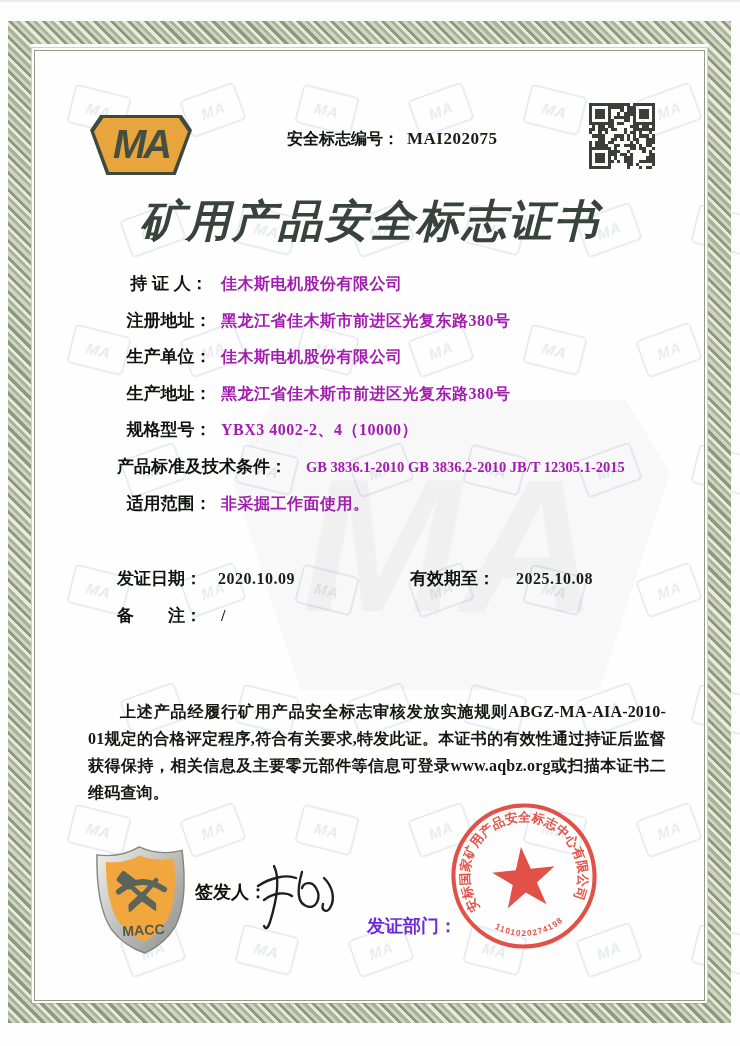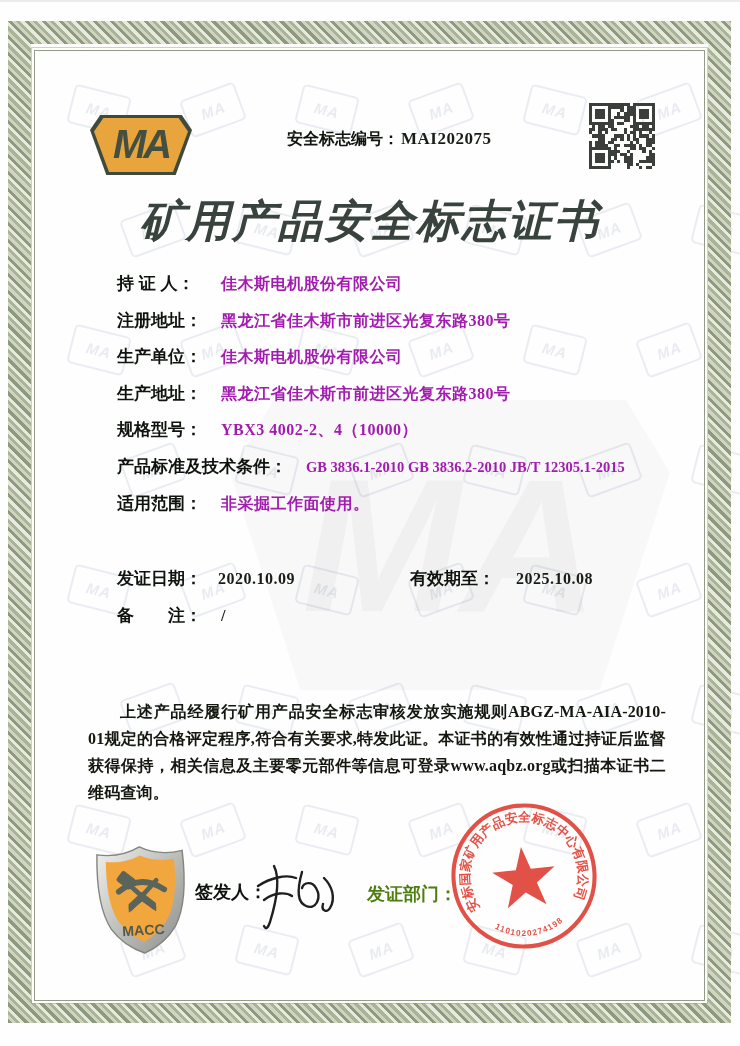--- a/index.html
+++ b/index.html
@@ -35,32 +35,32 @@
   .ma-badge{position:absolute;left:90px;top:115px;width:102px;height:60px;}
   .ma-outer{position:absolute;inset:0;background:#3f4a3c;
     clip-path:polygon(10% 0,90% 0,100% 25%,84% 100%,16% 100%,0 25%);}
   .ma-inner{position:absolute;inset:3px 4px;background:#e8a53e;
     clip-path:polygon(10% 0,90% 0,100% 25%,84% 100%,16% 100%,0 25%);
     display:flex;align-items:center;justify-content:center;}
   .ma-text{font-family:"Liberation Sans",sans-serif;font-weight:bold;font-style:italic;
     font-size:40px;color:#454f41;letter-spacing:-3px;line-height:1;transform:translateY(-1px);}
 
   
-  .mark-line{position:absolute;left:287px;top:129px;display:flex;align-items:baseline;gap:2px;}
+  .mark-line{position:absolute;left:287px;top:129px;display:flex;align-items:baseline;gap:8px;}
   .mark-label{font-family:"Liberation Sans",sans-serif;font-weight:bold;font-size:16px;color:#10140e;}
   .mark-value{font-size:17px;font-weight:600;color:#181d15;letter-spacing:.5px;}
 
   .qr{position:absolute;left:589px;top:103px;width:66px;height:66px;}
 
   .title{position:absolute;left:0;right:0;top:192px;margin:0;text-align:center;
     font-size:44px;font-weight:bold;letter-spacing:2px;color:#39433d;font-style:italic;}
 
   
   .fields{position:absolute;left:117px;top:272px;width:560px;}
-  .frow{display:flex;align-items:baseline;height:36.6px;}
+  .frow{display:flex;align-items:baseline;height:36.6px;text-align:center;}
   .lbl{font-family:"Liberation Sans",sans-serif;font-weight:bold;font-size:17px;color:#0e130d;}
   .frow .lbl{width:104px;flex:none;}
   .frow .val{font-size:16px;font-weight:600;color:#a21caf;letter-spacing:.5px;}
   .frow.wide .lbl{width:auto;margin-right:19px;}
   .frow.wide .val{font-size:14.5px;letter-spacing:0;}
 
   .daterow{position:absolute;left:117px;top:567px;display:flex;align-items:baseline;}
   .daterow .l1{width:101px;}
   .daterow .v1{width:192px;}
   .daterow .l2{width:106px;}
@@ -72,22 +72,22 @@
 
   .statement{position:absolute;left:88px;top:698px;width:578px;margin:0;
     font-size:16px;line-height:27px;font-weight:600;color:#14180f;
     text-indent:2em;letter-spacing:.2px;text-align:justify;}
 
   
   .macc{position:absolute;left:92px;top:845px;width:100px;height:110px;transform:rotate(-3deg);}
   .signer{position:absolute;left:195px;top:880px;}
   .signer .lbl{font-size:18px;}
   .signature{position:absolute;left:250px;top:852px;width:90px;height:80px;}
-  .deptlbl{position:absolute;left:367px;top:882px;font-family:"Liberation Sans",sans-serif;
-    font-weight:bold;font-size:18px;color:#4d7c0f;}
+  .deptlbl{position:absolute;left:367px;top:914px;font-family:"Liberation Sans",sans-serif;
+    font-weight:bold;font-size:18px;color:#6d28d9;}
   .stamp{position:absolute;left:449px;top:801px;width:150px;height:150px;
     transform:rotate(-6deg);opacity:.88;}
   svg text{font-family:"Liberation Sans",sans-serif;}
 </style>
 </head>
 <body>
 
 <div class="canvas">
   <div class="scan-top"></div>
   <div class="frame-band"></div>

